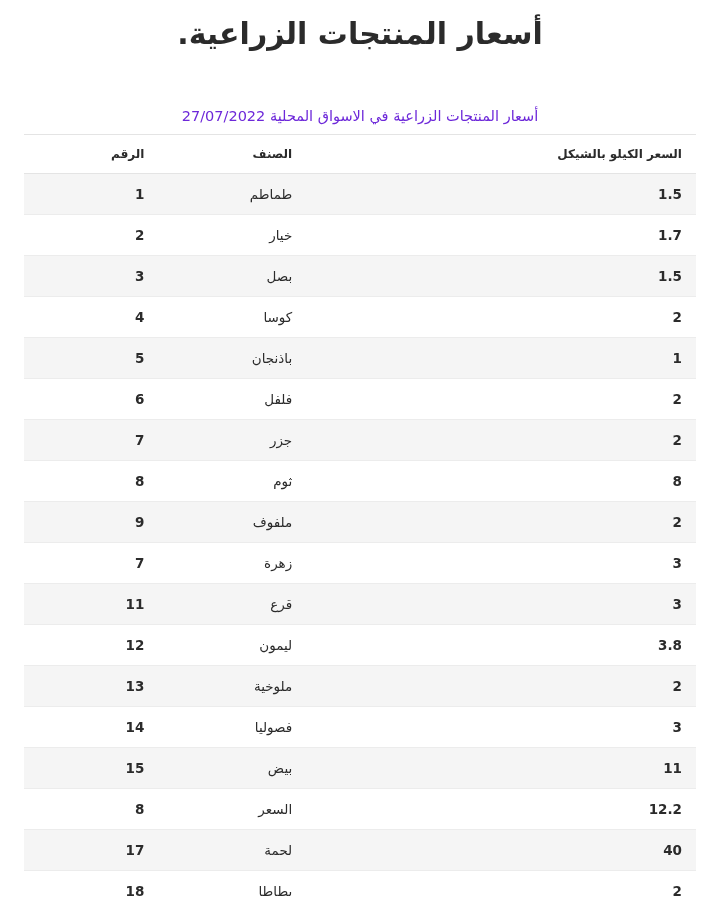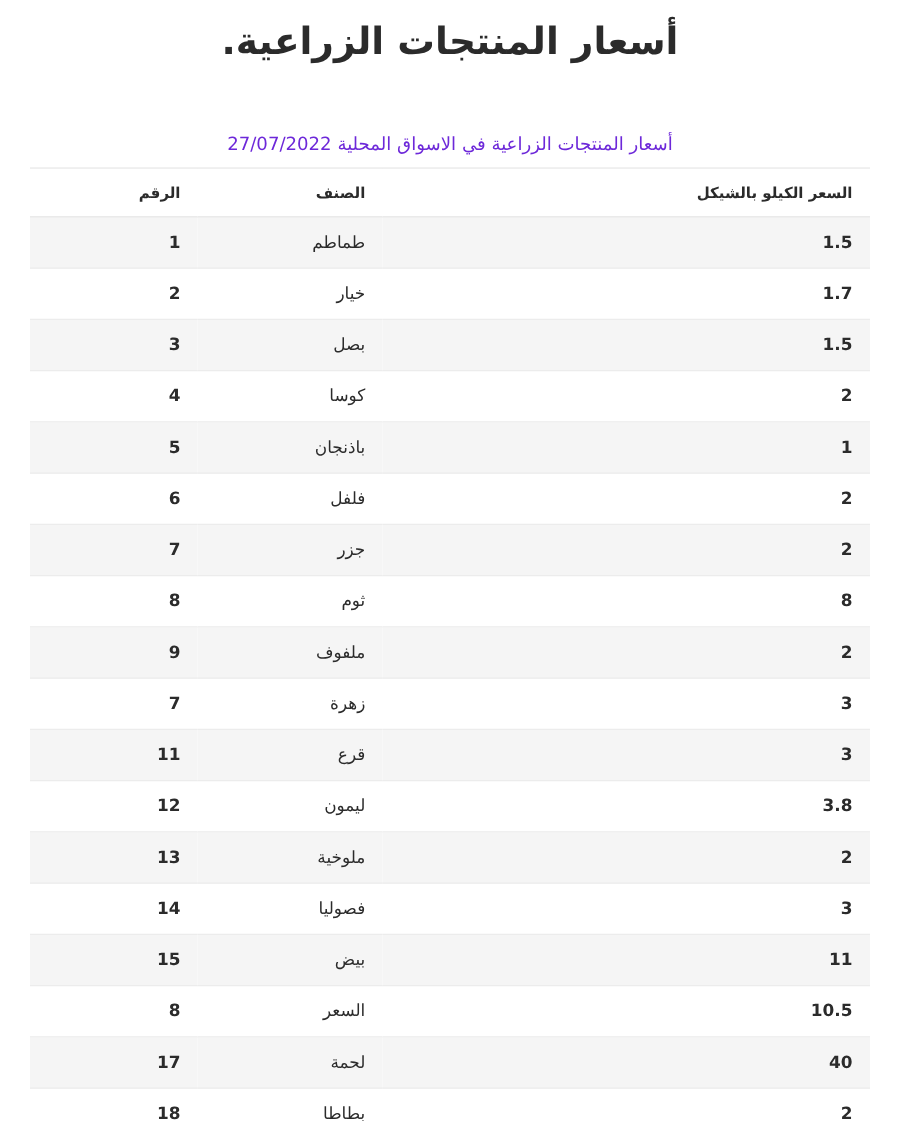--- a/index.html
+++ b/index.html
@@ -176,21 +176,21 @@
             <td class="cell-price">3</td>
             <td class="cell-item">فصوليا</td>
             <td class="cell-num">14</td>
           </tr>
           <tr>
             <td class="cell-price">11</td>
             <td class="cell-item">بيض</td>
             <td class="cell-num">15</td>
           </tr>
           <tr>
-            <td class="cell-price">10.5</td>
+            <td class="cell-price">12.2</td>
             <td class="cell-item">السعر</td>
             <td class="cell-num">8</td>
           </tr>
           <tr>
             <td class="cell-price">40</td>
             <td class="cell-item">لحمة</td>
             <td class="cell-num">17</td>
           </tr>
           <tr>
             <td class="cell-price">2</td>

